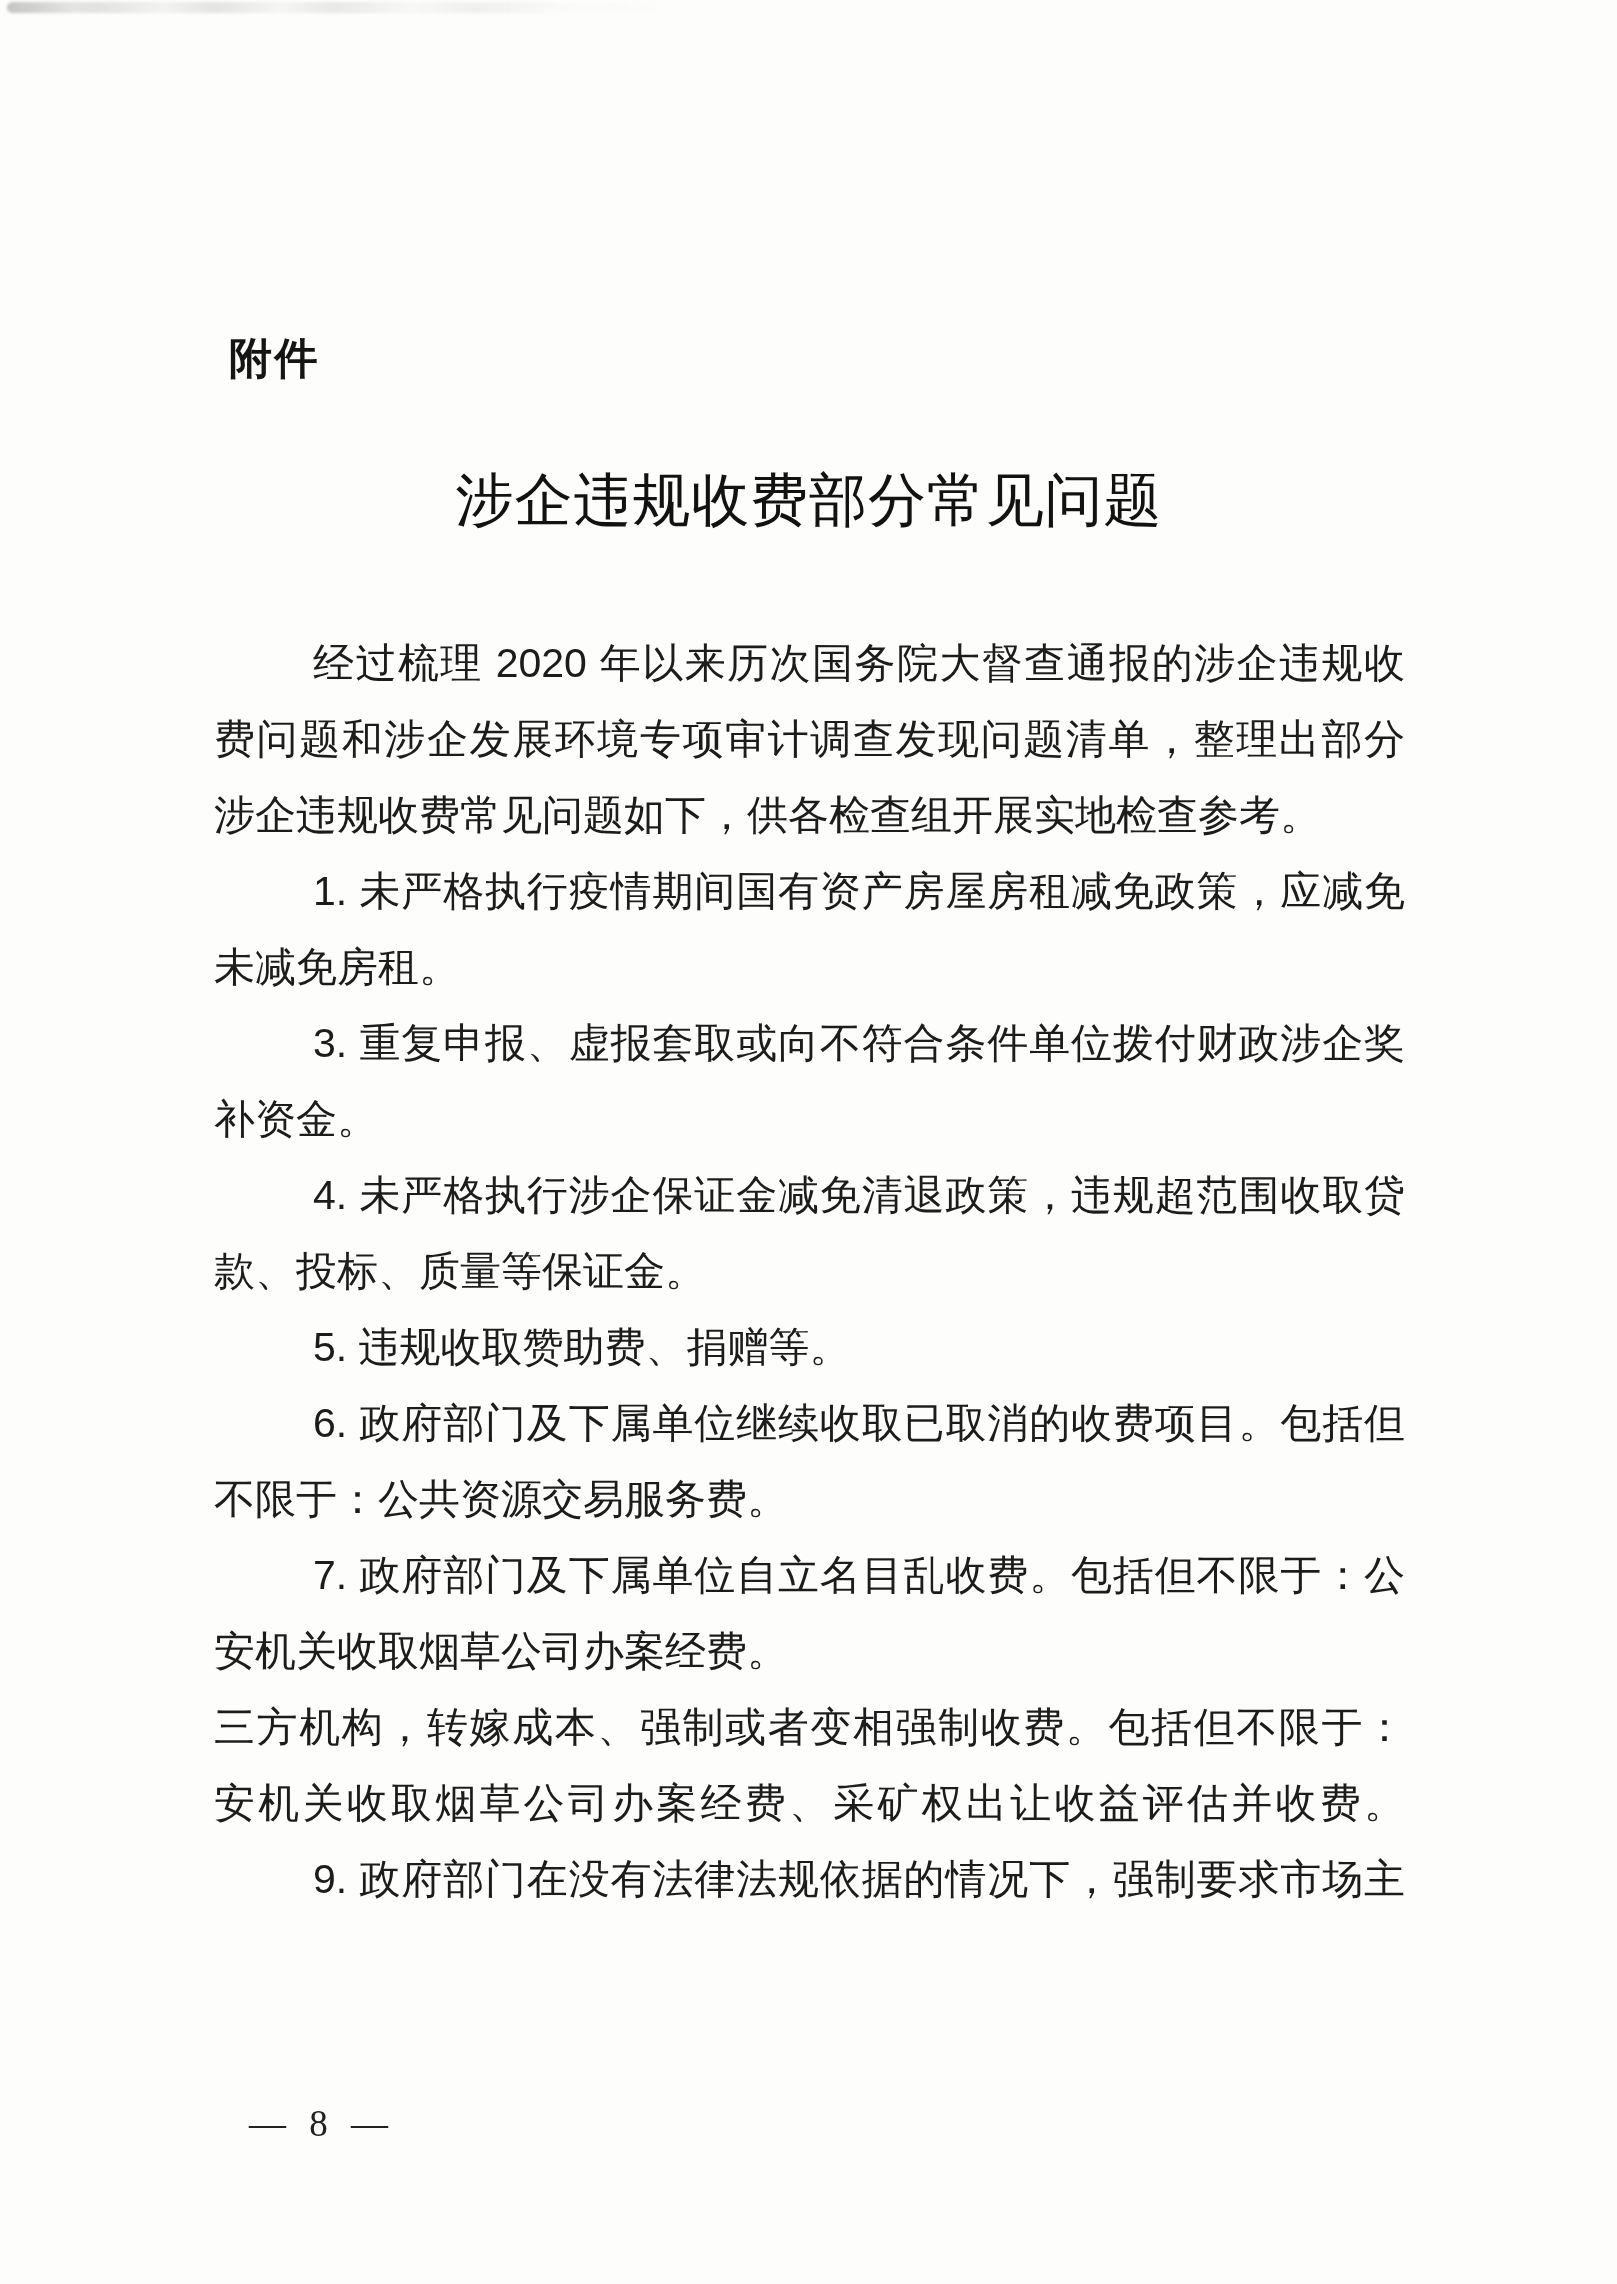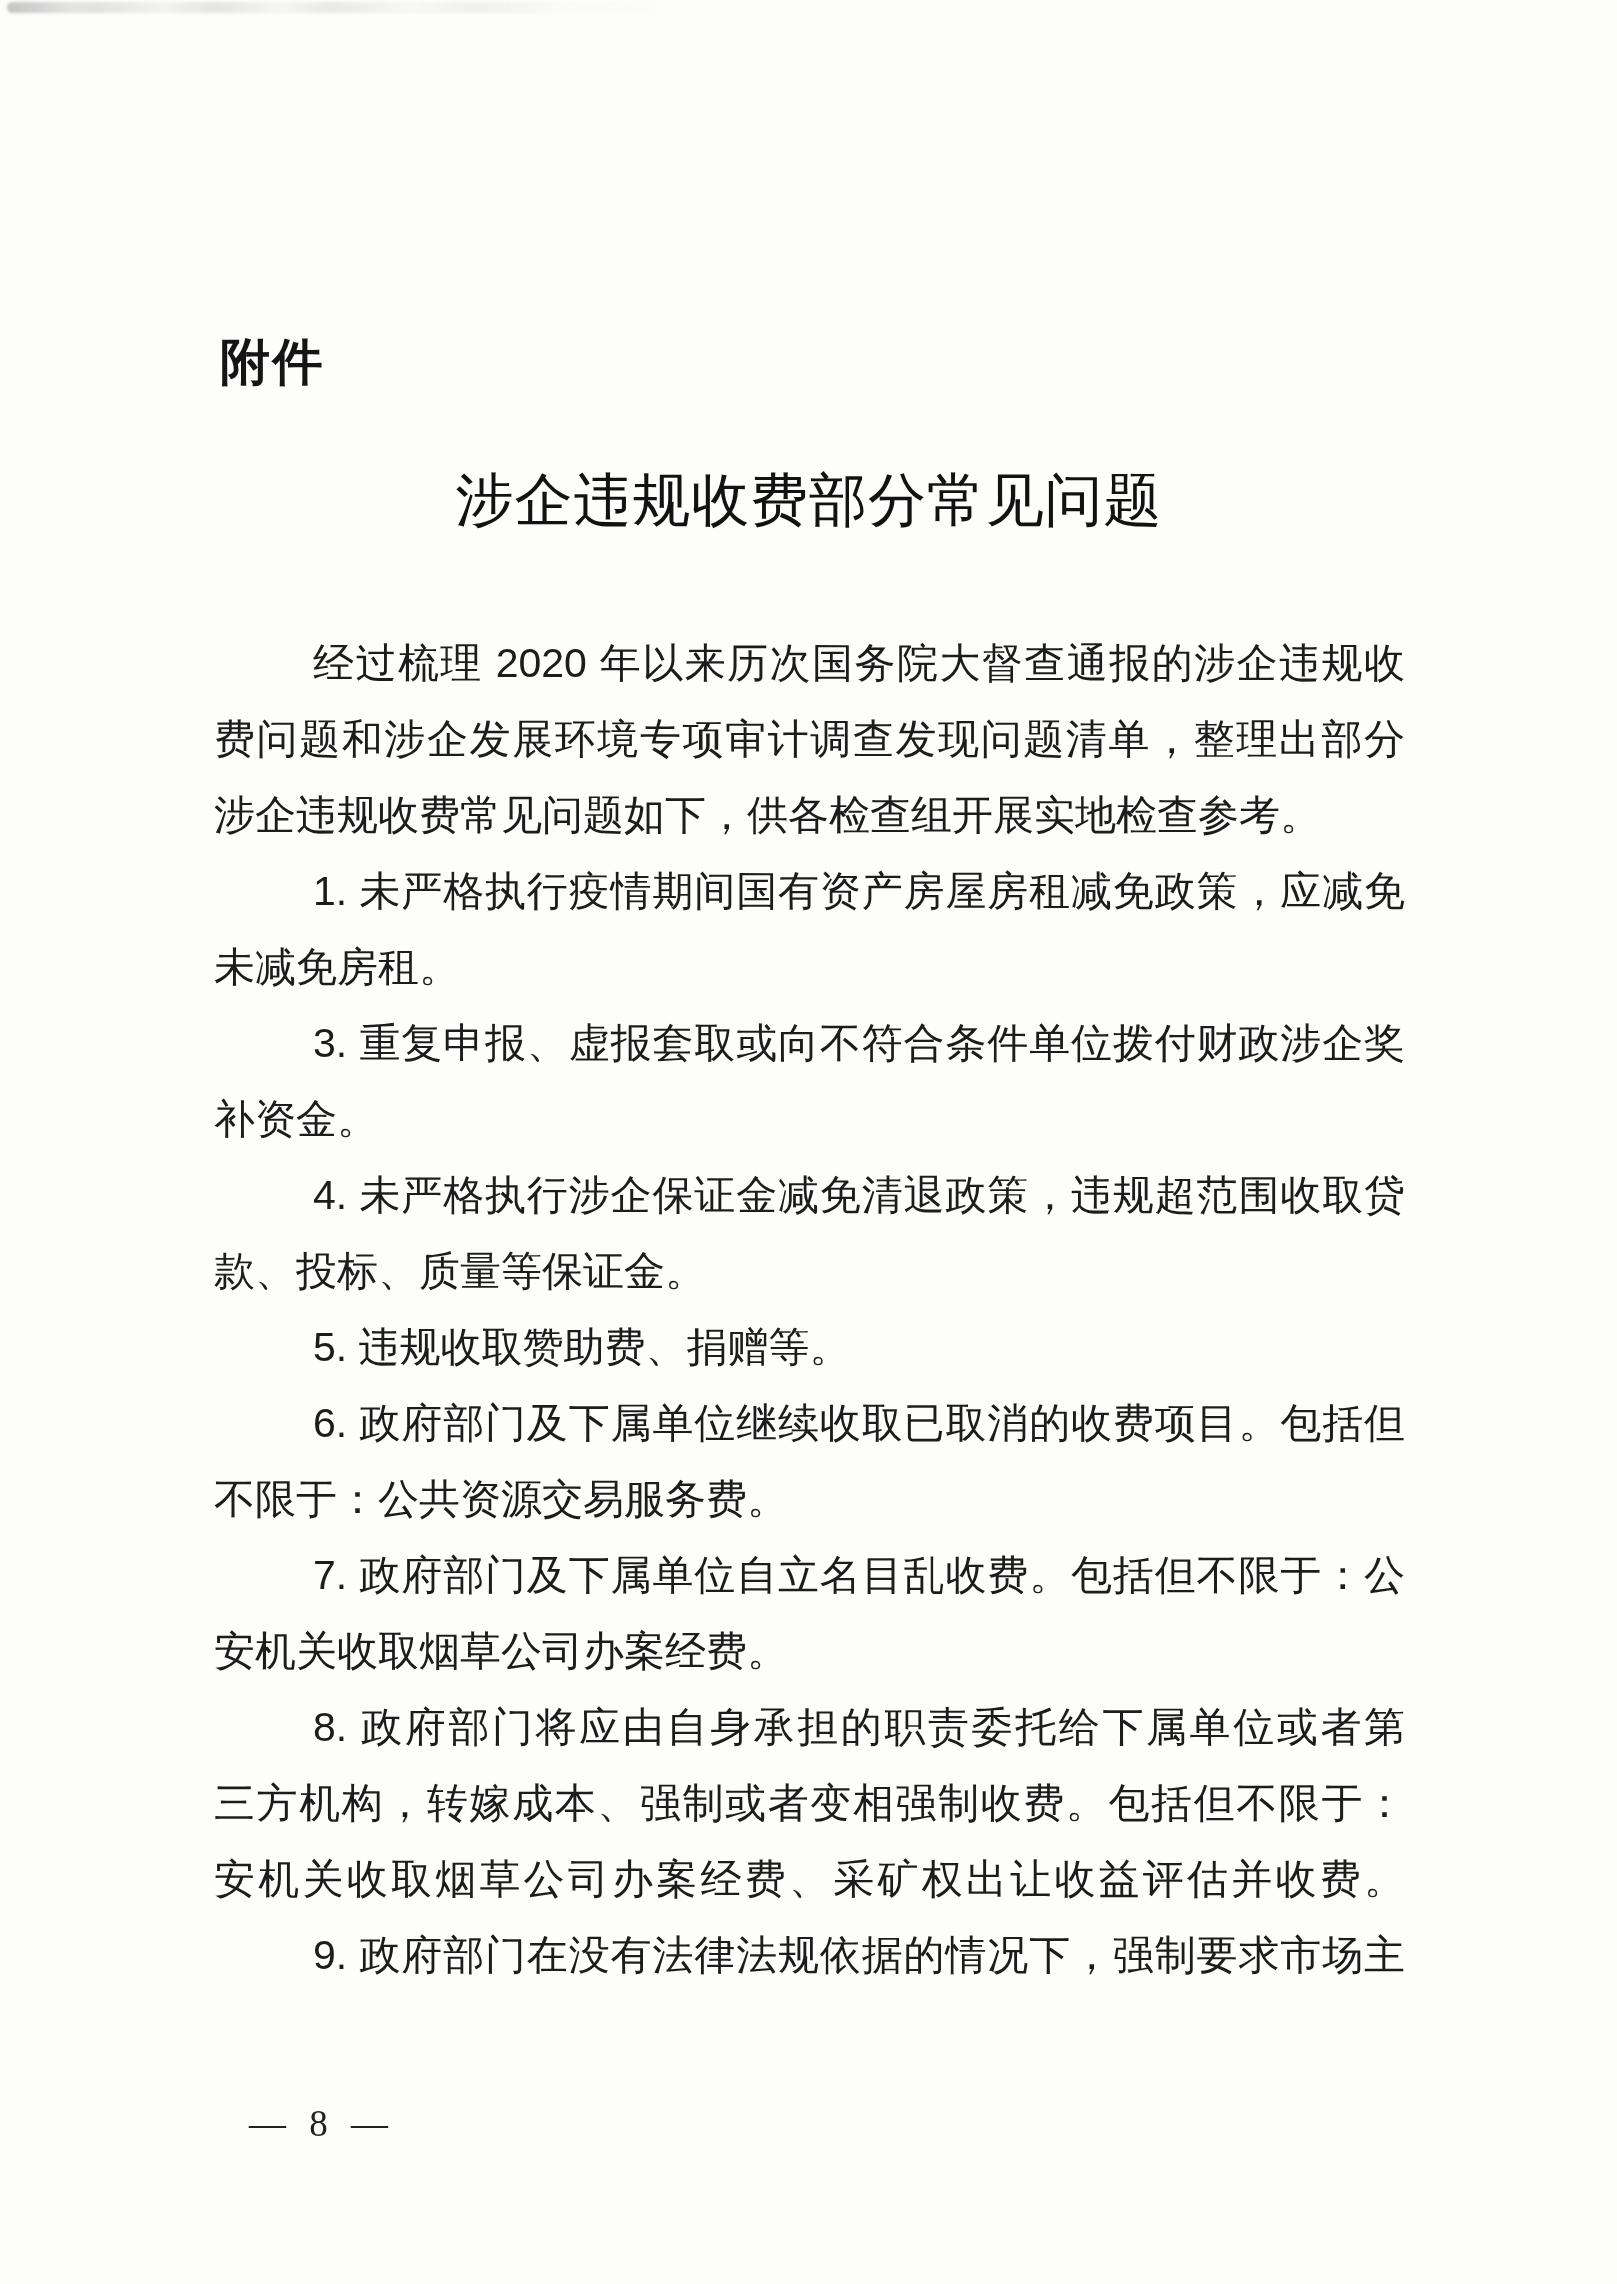--- a/index.html
+++ b/index.html
@@ -32,25 +32,25 @@
       rgba(180,180,180,0.10) 42%,
       rgba(150,150,150,0.20) 50%,
       rgba(190,190,190,0.08) 62%,
       rgba(160,160,160,0.14) 72%,
       rgba(200,200,200,0.05) 85%,
       rgba(210,210,210,0.02) 100%);
     filter: blur(1.8px);
   }
   .attachment-label {
     position: absolute;
-    left: 220px;
+    left: 229px;
     top: 337px;
     font-family: "Liberation Sans", "DejaVu Sans", sans-serif;
     font-weight: 700;
-    font-size: 50px;
+    font-size: 43px;
     line-height: 1;
     letter-spacing: 2.6px;
     color: #151515;
   }
   .doc-title {
     position: absolute;
     left: 0;
     top: 469px;
     width: 100%;
     text-align: center;
@@ -112,21 +112,20 @@
     <div class="line">未减免房租。</div>
     <div class="line indent fill">3. 重复申报、虚报套取或向不符合条件单位拨付财政涉企奖</div>
     <div class="line">补资金。</div>
     <div class="line indent fill">4. 未严格执行涉企保证金减免清退政策，违规超范围收取贷</div>
     <div class="line">款、投标、质量等保证金。</div>
     <div class="line indent">5. 违规收取赞助费、捐赠等。</div>
     <div class="line indent fill">6. 政府部门及下属单位继续收取已取消的收费项目。包括但</div>
     <div class="line">不限于：公共资源交易服务费。</div>
     <div class="line indent fill">7. 政府部门及下属单位自立名目乱收费。包括但不限于：公</div>
     <div class="line">安机关收取烟草公司办案经费。</div>
-    <div class="line indent fill">8. 政府部门将应由自身承担的职责委托给下属单位或者第</div>
     <div class="line fill">三方机构，转嫁成本、强制或者变相强制收费。包括但不限于：</div>
     <div class="line fill">安机关收取烟草公司办案经费、采矿权出让收益评估并收费。</div>
     <div class="line indent fill">9. 政府部门在没有法律法规依据的情况下，强制要求市场主</div>
   </div>
 
   <div class="page-number">— 8 —</div>
 
 </div>
 
 

